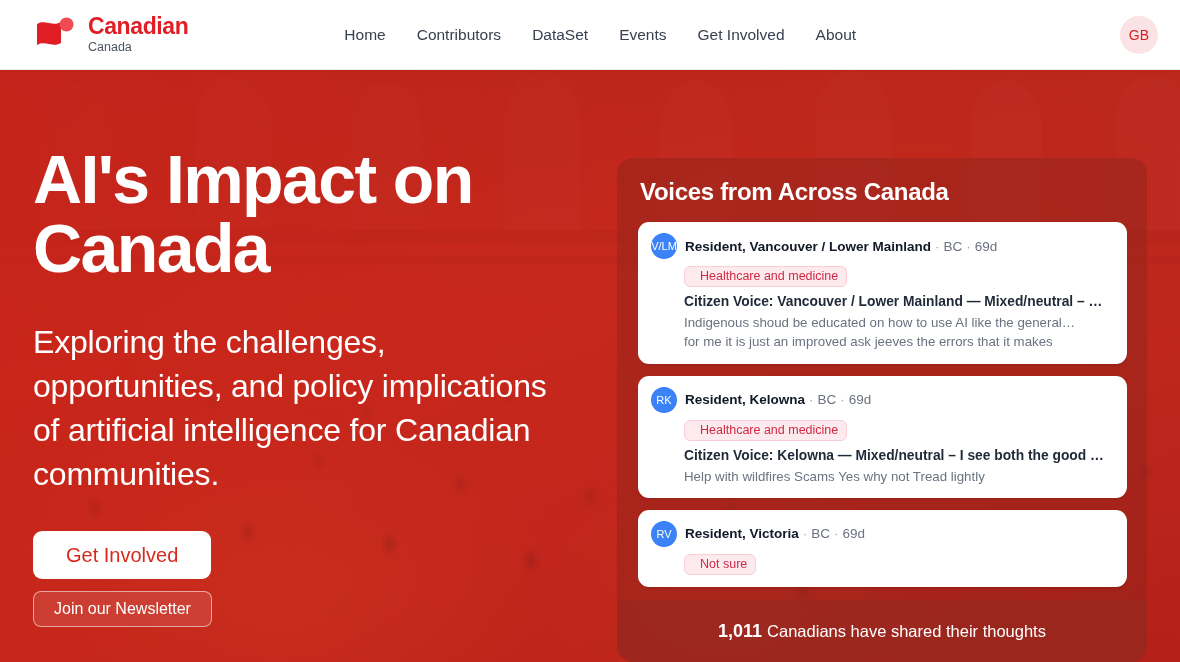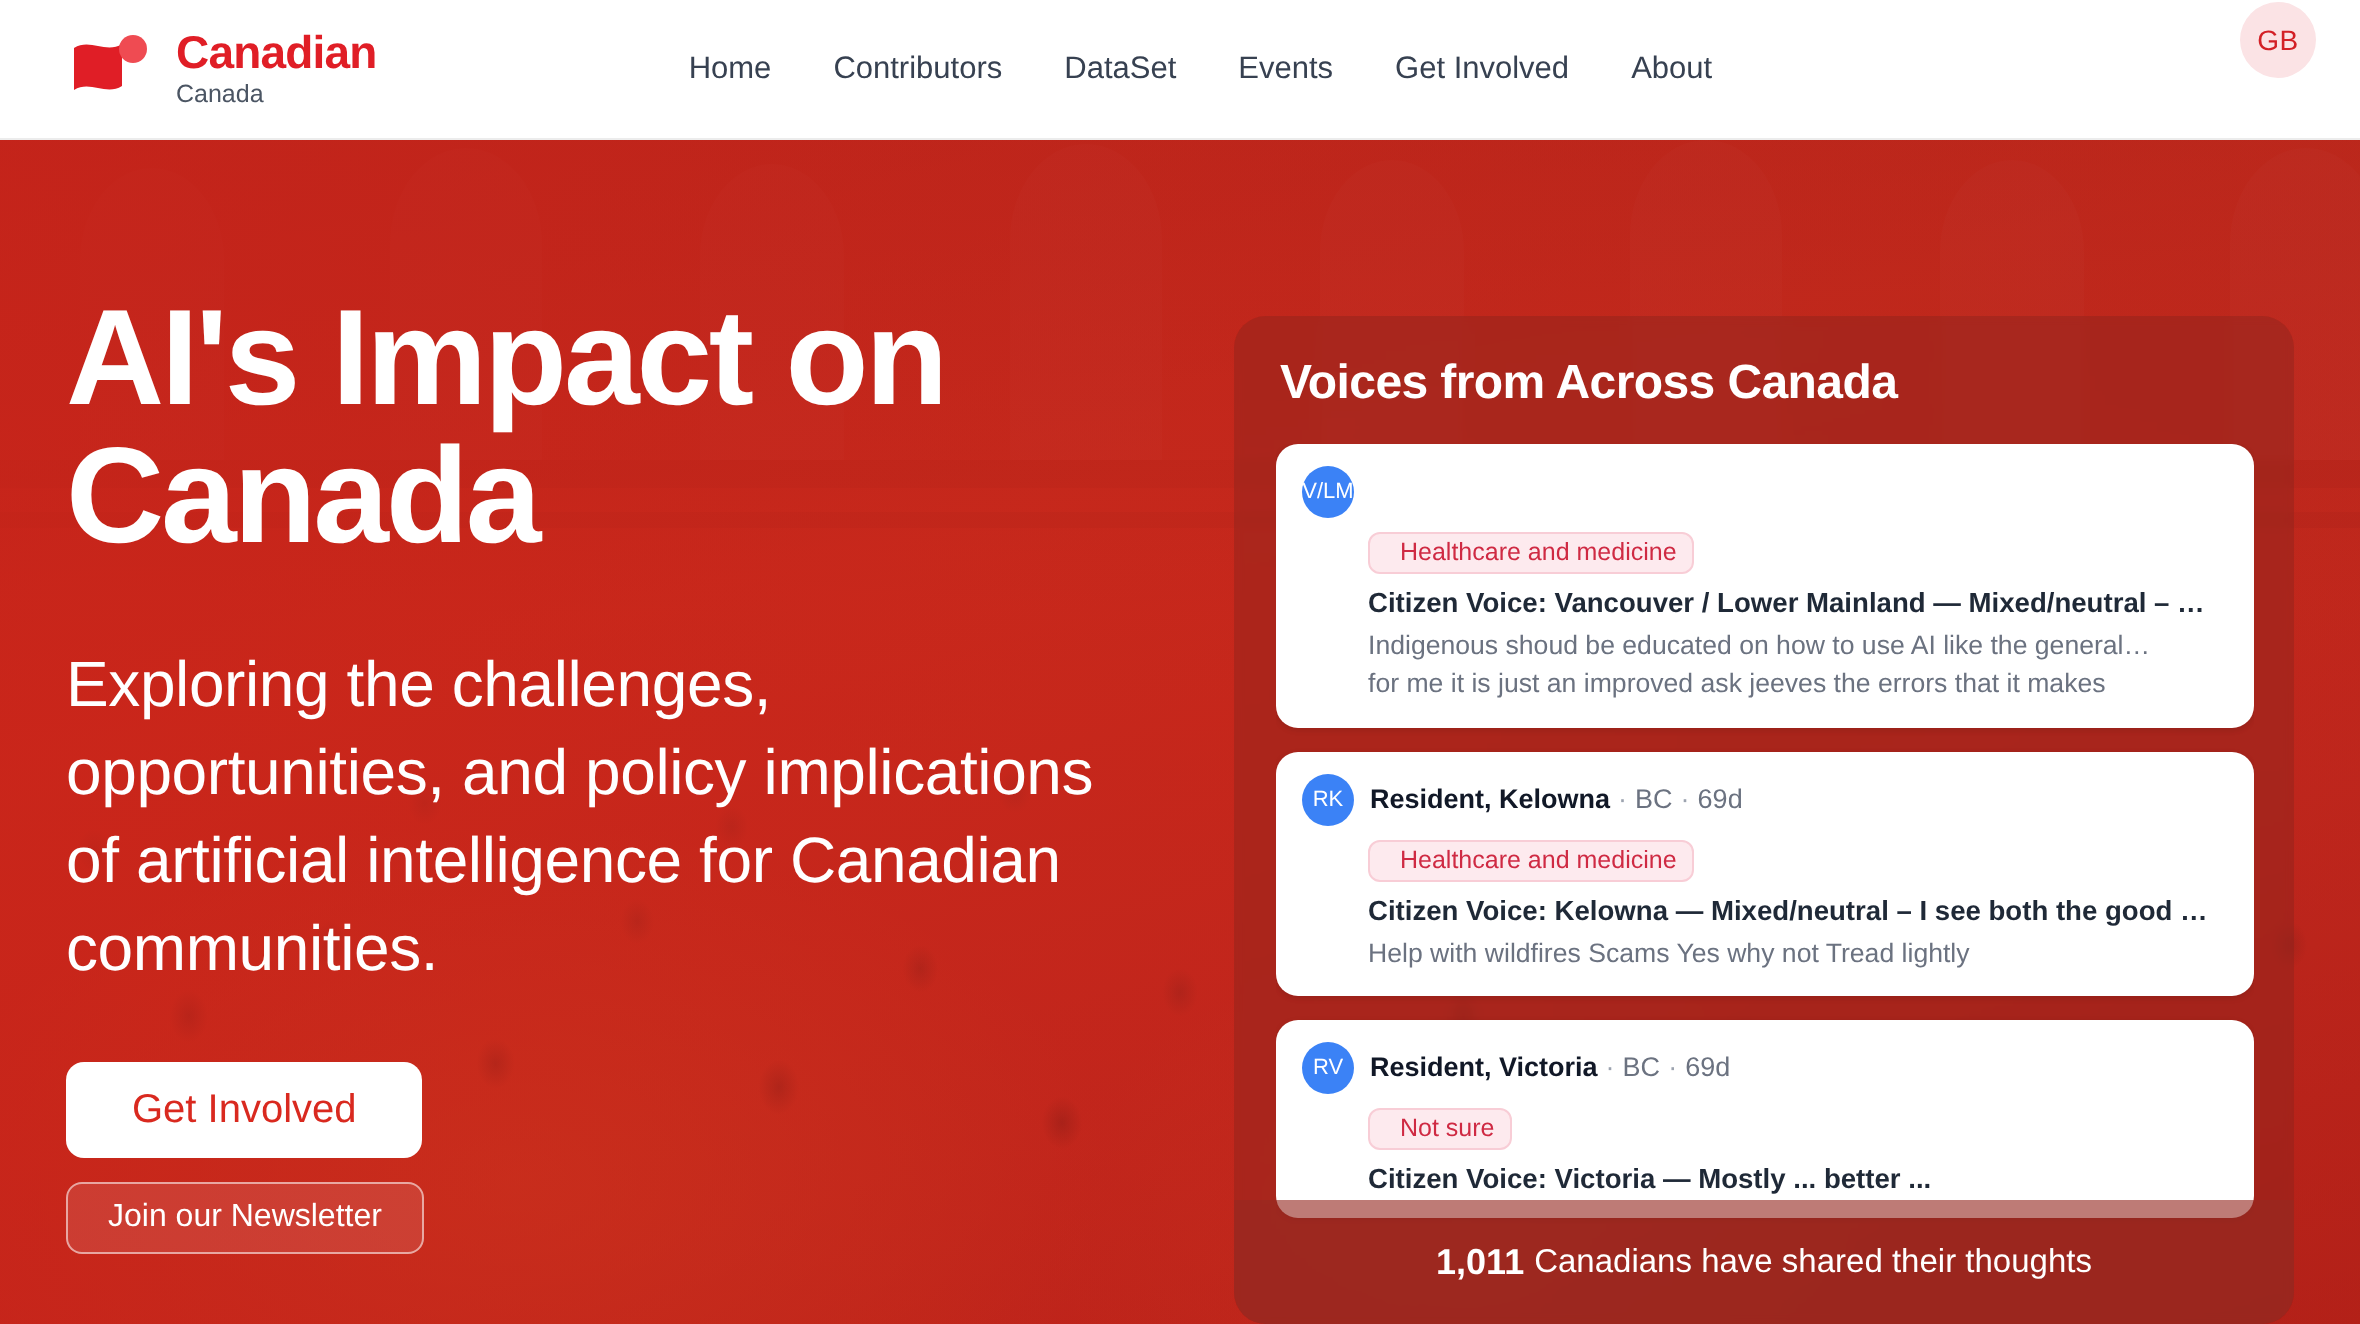--- a/index.html
+++ b/index.html
@@ -26,21 +26,21 @@
   .brand-title { font-size: 23px; font-weight: bold; color: #e01e26; letter-spacing: -0.4px; }
   .brand-sub { font-size: 12.5px; color: #4b5563; margin-top: 3px; font-weight: 400; }
 
   .nav { display: flex; align-items: center; gap: 31px; margin-left: 156px; }
   .nav a {
     font-size: 15.5px; color: #374151; text-decoration: none;
     font-weight: 400; white-space: nowrap;
   }
 
   .avatar-btn {
-    position: absolute; right: 22px; top: 1px;
+    position: absolute; right: 22px; top: 16px;
     width: 38px; height: 38px; border-radius: 50%;
     background: #fbe3e5;
     display: flex; align-items: center; justify-content: center;
     font-size: 14px; font-weight: 500; color: #d32026;
     letter-spacing: 0.2px;
   }
 
   
   .hero {
     position: absolute; top: 70px; left: 0;
@@ -261,20 +261,21 @@
     </div>
 
     <section class="voices">
       <h2 class="voices-title">Voices from Across Canada</h2>
 
       <div class="voices-list">
 
         <article class="voice-card">
           <div class="vc-head">
             <span class="vc-avatar">V/LM</span>
+            <span class="vc-meta"><span class="vc-name">Resident, Vancouver / Lower Mainland</span><span class="vc-sep">·</span><span>BC</span><span class="vc-sep">·</span><span>69d</span></span>
           </div>
           <div class="vc-tagrow"><span class="vc-tag">Healthcare and medicine</span></div>
           <div class="vc-headline">Citizen Voice: Vancouver / Lower Mainland — Mixed/neutral – I se…</div>
           <div class="vc-body">
             <span>Indigenous shoud be educated on how to use AI like the general…</span>
             <span>for me it is just an improved ask jeeves the errors that it makes</span>
           </div>
         </article>
 
         <article class="voice-card">
@@ -288,21 +289,20 @@
             <span>Help with wildfires Scams Yes why not Tread lightly</span>
           </div>
         </article>
 
         <article class="voice-card">
           <div class="vc-head">
             <span class="vc-avatar">RV</span>
             <span class="vc-meta"><span class="vc-name">Resident, Victoria</span><span class="vc-sep">·</span><span>BC</span><span class="vc-sep">·</span><span>69d</span></span>
           </div>
           <div class="vc-tagrow"><span class="vc-tag">Not sure</span></div>
-          <div class="vc-headline">Citizen Voice: Victoria — Mostly ... better ...</div>
         </article>
 
       </div>
 
       <div class="voices-footer">
         <b>1,011</b>
         <span>Canadians have shared their thoughts</span>
       </div>
     </section>
 

